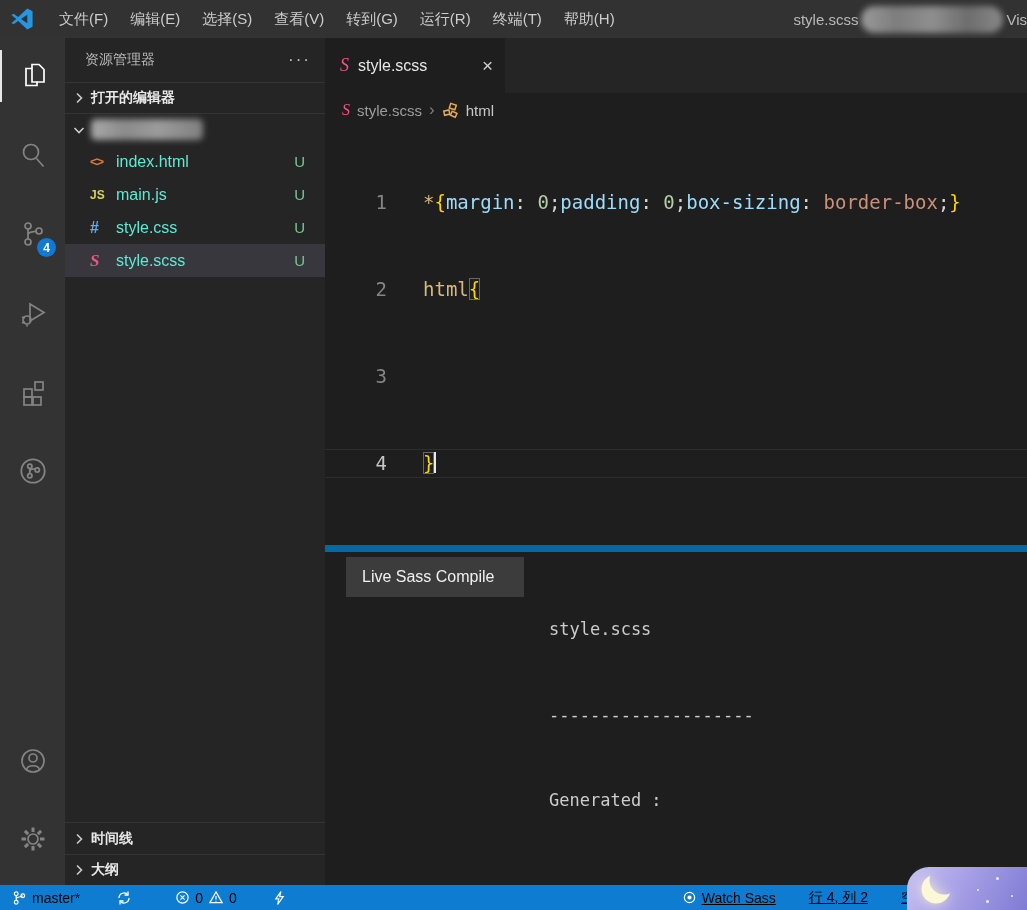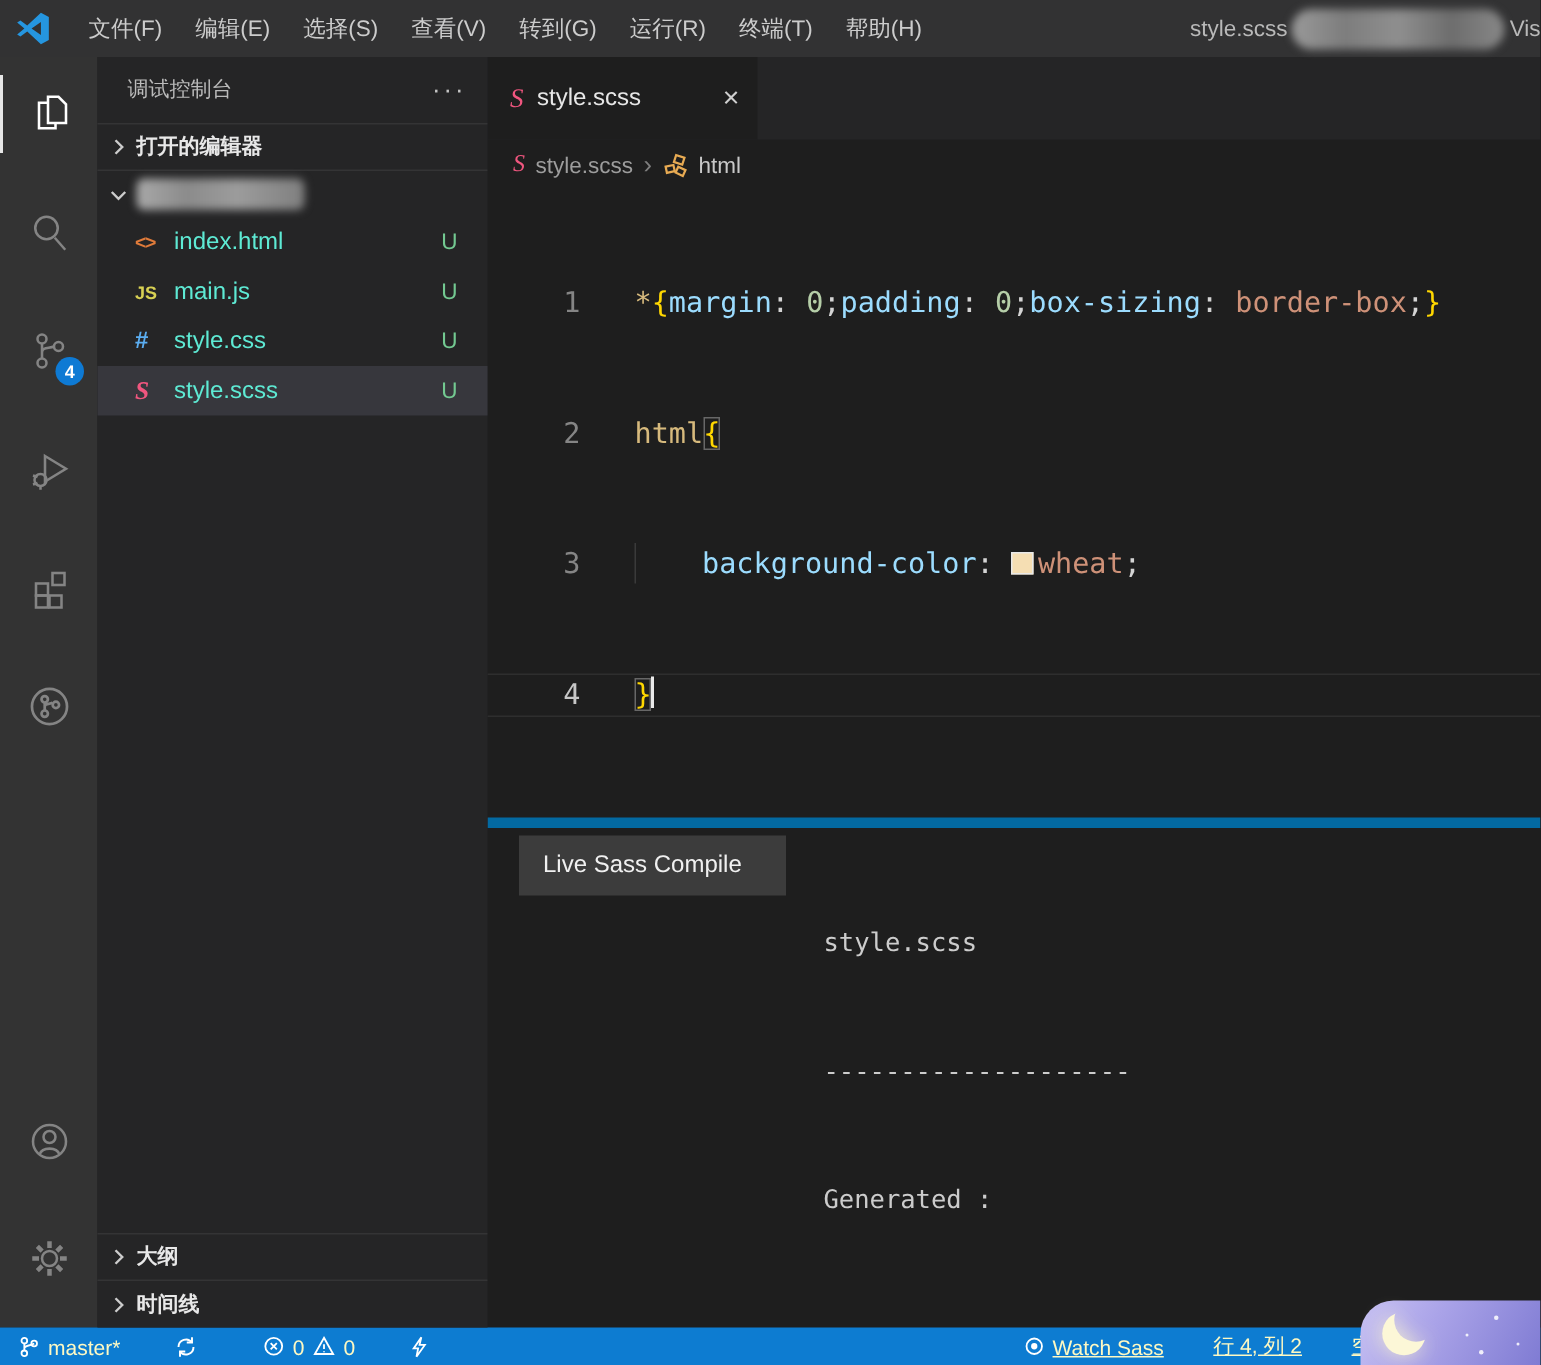--- a/index.html
+++ b/index.html
@@ -100,21 +100,21 @@
   .ptab.active::after { content:""; position:absolute; left:0; right:0; bottom:7px;
                         height:2px; background:#e7e7e7; }
   .channel-select { position:absolute; right:0; top:5px; height:40px; min-width:178px;
                     background:#3c3c3c; color:#f0f0f0; font-size:16px;
                     display:flex; align-items:center; padding:0 16px; cursor:pointer; }
   .output { flex:1; font-family:"DejaVu Sans Mono","Liberation Mono",monospace; font-size:17px;
             line-height:28.5px; color:#cccccc; padding:6px 0 0 25px; white-space:pre; }
 
   
   .statusbar { height:25px; background:#0d7cd1; display:flex; align-items:center;
-               color:#fef9c3; font-size:14px; padding:0 0 0 12px; flex:none;gap:17px; }
+               color:#000000; font-size:14px; padding:0 0 0 12px; flex:none;gap:17px; }
   .sb-item { display:flex; align-items:center; gap:5px; margin-right:19px; white-space:nowrap; cursor:pointer; }
   .sb-item svg { stroke:#ffffff; fill:none; stroke-width:1.3; }
   .sb-gap { margin-right:26px; }
   .status-right { margin-left:auto; display:flex; align-items:center; gap:33px; margin-right:112px; }
   .status-right .sb-item { margin-right:0;text-decoration:underline; }
 
   
   .widget { position:absolute; right:0; bottom:0; width:120px; height:43px; z-index:30;
             border-top-left-radius:22px;
             background:linear-gradient(118deg,#c7c1f3 0%,#aaa3e8 40%,#7f7bd3 100%); }
@@ -206,21 +206,21 @@
           <svg width="32" height="32" viewBox="0 0 32 32">
             <circle cx="16" cy="16" r="5"></circle>
             <path stroke-width="3" d="M16 4.5v4.5 M16 23v4.5 M4.5 16h4.5 M23 16h4.5 M7.9 7.9l3.2 3.2 M20.9 20.9l3.2 3.2 M24.1 7.9l-3.2 3.2 M11.1 20.9l-3.2 3.2"></path>
           </svg>
         </div>
       </div>
     </div>
 
     <div class="sidebar">
       <div class="sb-header">
-        <span class="sb-title">调试控制台</span>
+        <span class="sb-title">资源管理器</span>
         <span class="sb-more">···</span>
       </div>
       <div class="sb-section">
         <svg class="sb-chev" viewBox="0 0 16 16">
             <path d="M6 3.5 L10.5 8 L6 12.5"></path>
           </svg>
         <span>打开的编辑器</span>
       </div>
       <div class="folder-row" style="border-top:1px solid rgba(255,255,255,0.07);">
         <svg class="sb-chev" viewBox="0 0 16 16">
@@ -244,31 +244,31 @@
         <span class="file-name">style.css</span>
         <span class="git-badge">U</span>
       </div>
       <div class="file-row selected">
         <span class="file-icon ic-scss">S</span>
         <span class="file-name">style.scss</span>
         <span class="git-badge">U</span>
       </div>
 
       <div class="sb-bottom">
+        <div class="sb-section" style="height:32px;">
+          <svg class="sb-chev" viewBox="0 0 16 16">
+              <path d="M6 3.5 L10.5 8 L6 12.5"></path>
+            </svg>
+          <span>时间线</span>
+        </div>
         <div class="sb-section">
           <svg class="sb-chev" viewBox="0 0 16 16">
               <path d="M6 3.5 L10.5 8 L6 12.5"></path>
             </svg>
           <span>大纲</span>
-        </div>
-        <div class="sb-section" style="height:32px;">
-          <svg class="sb-chev" viewBox="0 0 16 16">
-              <path d="M6 3.5 L10.5 8 L6 12.5"></path>
-            </svg>
-          <span>时间线</span>
         </div>
       </div>
     </div>
 
     <div class="editorcol">
       <div class="tabbar">
         <div class="tab">
           <span class="ic-scss" style="font-size:18px;">S</span>
           <span>style.scss</span>
           <span class="tab-close">×</span>
@@ -293,21 +293,20 @@
         <div class="cl">
           <span class="ln">1</span>
           <span class="lc"><span class="t-sel">*</span><span class="t-br">{</span><span class="t-prop">margin</span><span class="t-pun">: </span><span class="t-num">0</span><span class="t-pun">;</span><span class="t-prop">padding</span><span class="t-pun">: </span><span class="t-num">0</span><span class="t-pun">;</span><span class="t-prop">box-sizing</span><span class="t-pun">: </span><span class="t-val">border-box</span><span class="t-pun">;</span><span class="t-br">}</span></span>
         </div>
         <div class="cl">
           <span class="ln">2</span>
           <span class="lc"><span class="t-sel">html</span><span class="t-br t-match">{</span></span>
         </div>
         <div class="cl">
           <span class="ln">3</span>
-          <span class="lc"><span class="t-ws"></span><span class="t-prop">background-color</span><span class="t-pun">: </span><span class="swatch"></span><span class="t-val">wheat</span><span class="t-pun">;</span></span>
         </div>
         <div class="cl current">
           <span class="ln">4</span>
           <span class="lc"><span class="t-br t-match">}</span><span class="cursor"></span></span>
         </div>
       </div>
 
       <div class="panel">
         <div class="panel-head">
           <div class="ptab">问题</div>

